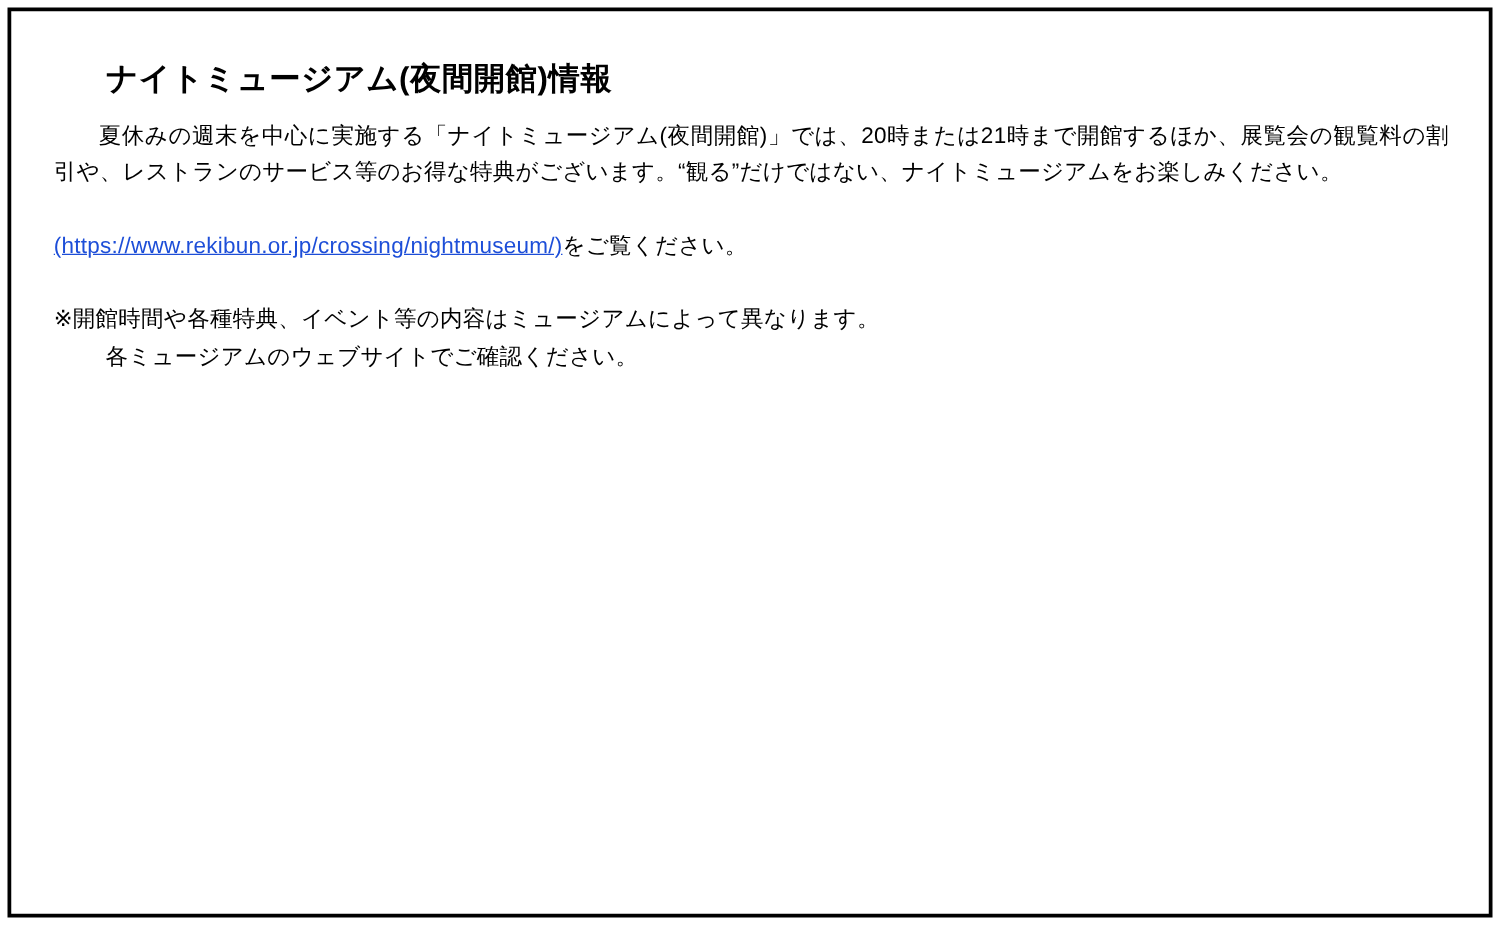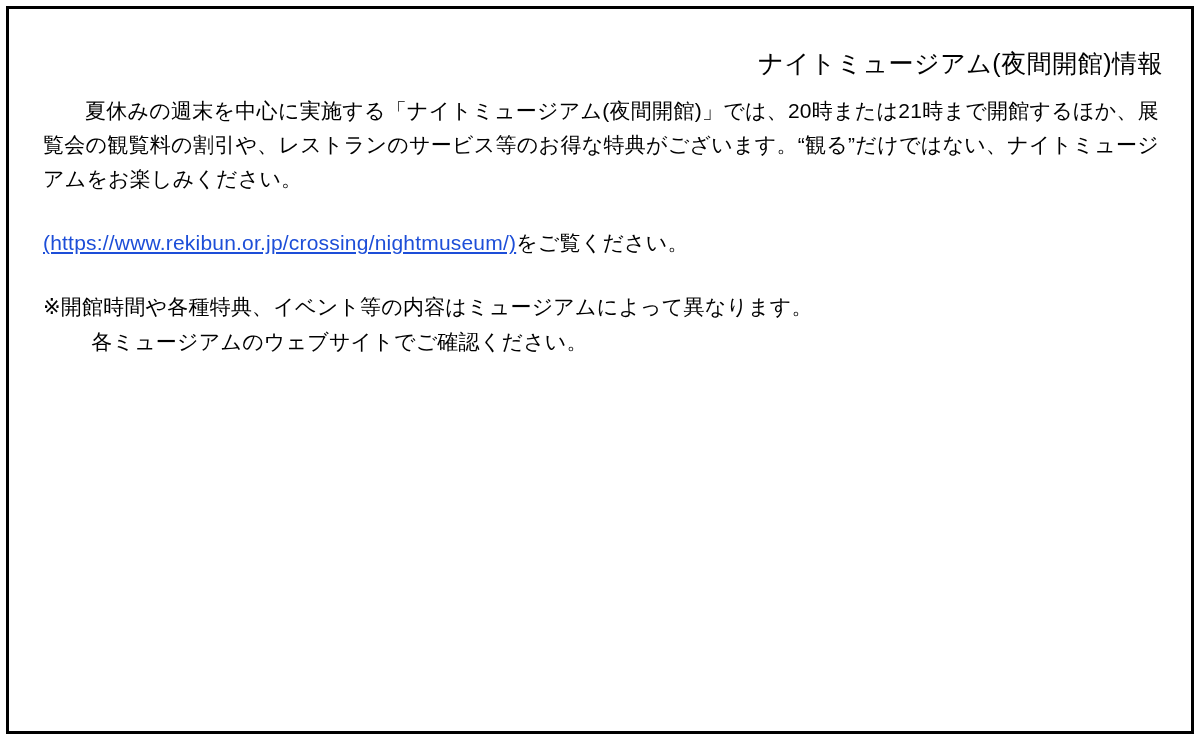--- a/index.html
+++ b/index.html
@@ -25,29 +25,28 @@
   .frame {
     box-sizing: border-box;
     width: 100%;
     height: 100%;
     border: 3px solid #000000;
     background: #ffffff;
     padding: 30px 28px 20px 28px;
   }
   .doc-title {
     font-size: 25px;
-    font-weight: normal;
+    font-weight: bold;
     letter-spacing: 0.5px;
     margin: 8px 0 14px 48px;
     color: #000000;
     line-height: 1.3;
-    text-align: right;
   }
   .body-block {
-    font-size: 21px;
+    font-size: 18px;
     line-height: 1.63;
     letter-spacing: 0.2px;
     color: #000000;
     margin: 0 4px 0 6px;
   }
   .para {
     margin: 0 0 26px 0;
     text-align: justify;
     text-justify: inter-character;
   }

